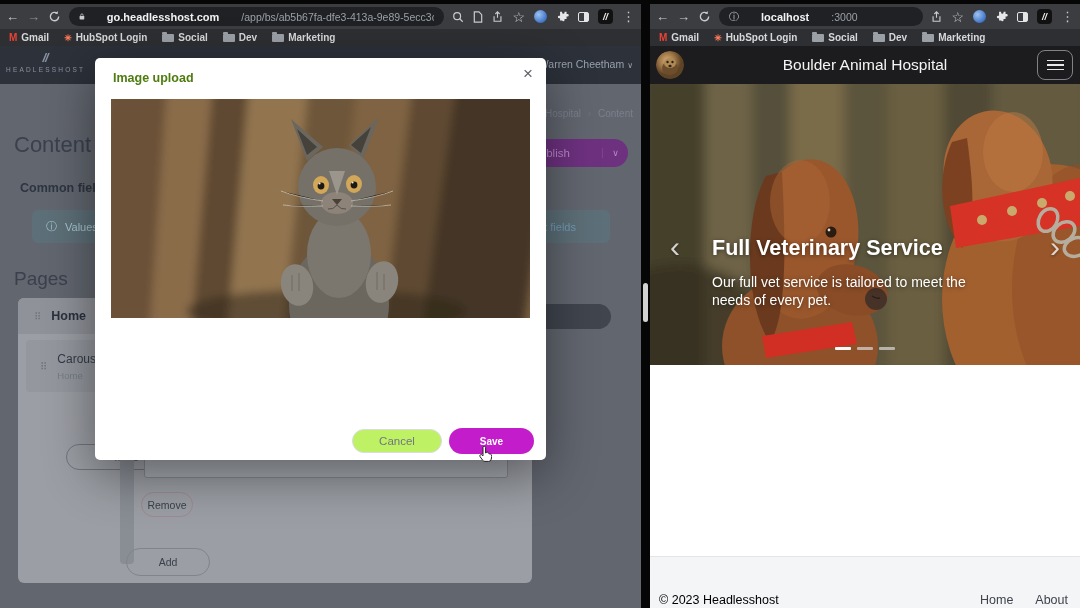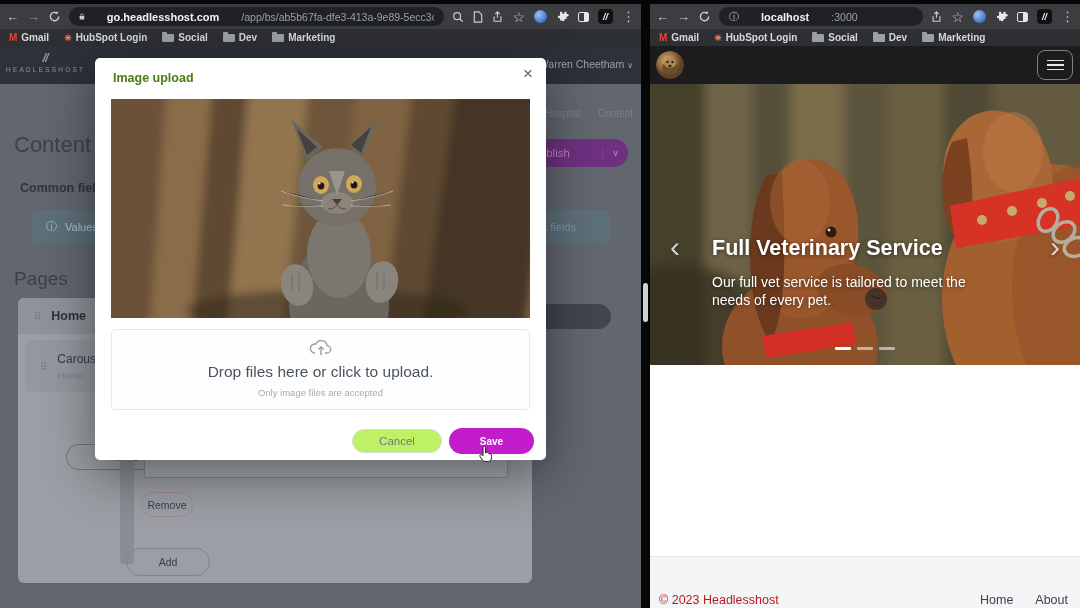--- a/index.html
+++ b/index.html
@@ -105,21 +105,21 @@
   .hero{position:absolute;top:38px;left:0;right:0;height:281px;overflow:hidden;background:#5f5740;}
   .heroarrow{position:absolute;top:148px;font-size:30px;color:rgba(238,238,238,.85);z-index:2;
              text-shadow:0 1px 3px rgba(0,0,0,.4);line-height:1;}
   .htext{position:absolute;left:62px;z-index:2;color:#fff;text-shadow:0 1px 4px rgba(0,0,0,.5);}
   .htitle{top:152px;font-size:21.5px;font-weight:bold;}
   .hsub{top:190px;width:278px;font-size:14px;line-height:1.26;}
   .dots{position:absolute;left:50%;top:263px;transform:translateX(-50%);display:flex;gap:6px;z-index:2;}
   .dash{width:16px;height:3px;border-radius:1px;background:rgba(214,214,214,.72);}
   .dash.on{background:#fafafa;}
   .sitefooter{position:absolute;left:0;right:0;top:510px;bottom:0;background:#f4f5f7;border-top:1px solid #e3e5e9;}
-  .copyr{position:absolute;left:9px;top:36px;font-size:12.5px;color:#b91c1c;}
+  .copyr{position:absolute;left:9px;top:36px;font-size:12.5px;color:#000000;}
   .flinks{position:absolute;right:12px;top:36px;display:flex;gap:22px;font-size:12.5px;color:#3e434b;}
 </style>
 </head>
 <body>
 
 <div class="stage">
 
   <div class="win" style="left:0;width:641px;">
     <div class="toolbar">
       <span class="navg">←</span>
@@ -275,28 +275,20 @@
                 <path d="M212 107 Q188 108 172 106"></path>
               <path d="M240 102 Q266 98 282 92"></path>
                 <path d="M240 107 Q264 108 280 106"></path>
             </g>
             <ellipse cx="186" cy="186" rx="16" ry="21" fill="#8a857c" transform="rotate(-12 186 186)"></ellipse>
             <ellipse cx="271" cy="183" rx="16" ry="21" fill="#8a857c" transform="rotate(12 271 183)"></ellipse>
             <path d="M181 176 v16 M188 174 v18 M266 173 v18 M273 175 v16" stroke="#6b675f" stroke-width="1.2" opacity=".7"></path>
           </g>
         </svg>
       </div>
-      <div class="dropzone">
-        <svg class="dz-cloud" width="24" height="18" viewBox="0 0 24 18">
-          <path d="M6 15 a4.5 4.5 0 1 1 .8-8.9 a6 6 0 0 1 11.4 1.6 a3.6 3.6 0 0 1 -.4 7.3 H16" fill="none" stroke="#9aa1a9" stroke-width="1.4"></path>
-          <path d="M12 17 V9 M9.3 11.5 L12 8.8 L14.7 11.5" fill="none" stroke="#9aa1a9" stroke-width="1.4"></path>
-        </svg>
-        <div class="dz-head">Drop files here or click to upload.</div>
-        <div class="dz-note">Only image files are accepted</div>
-      </div>
       <div class="cancelb">Cancel</div>
       <div class="saveb">Save</div>
       <svg class="cursor" width="14" height="16" viewBox="0 0 14 16">
         <path d="M5 1.5 a1.3 1.3 0 0 1 2.6 0 V7 l1-.6 a1.4 1.4 0 0 1 1.9.5 l.4.7 1.6.5 a2 2 0 0 1 1.3 2.2 l-.6 3 a2.6 2.6 0 0 1-2.5 2.1 H7 a3 3 0 0 1-2.4-1.2 L2 10.5 a1.3 1.3 0 0 1 2-1.6 l1 .9 Z" fill="#fff" stroke="#222" stroke-width="1"></path>
       </svg>
     </div>
   </div>
 
   <div class="divider-handle"></div>
 
@@ -363,20 +355,21 @@
                 </radialGradient>
               </defs>
             <circle cx="14" cy="14" r="14" fill="url(#av)"></circle>
             <ellipse cx="14" cy="17" rx="8" ry="7" fill="#6d4e2c"></ellipse>
             <ellipse cx="14" cy="12" rx="6" ry="5" fill="#b08a55"></ellipse>
             <circle cx="11.5" cy="11" r="1.2" fill="#2d2115"></circle>
               <circle cx="16.5" cy="11" r="1.2" fill="#2d2115"></circle>
             <ellipse cx="14" cy="15" rx="1.6" ry="1.2" fill="#2d2115"></ellipse>
           </svg>
         </div>
+        <div class="sitetitle">Boulder Animal Hospital</div>
         <div class="burger">
             <span></span>
             <span></span>
             <span></span>
           </div>
       </div>
 
       <div class="hero">
         <svg width="430" height="281" viewBox="0 0 430 281" preserveAspectRatio="none">
           <defs>

